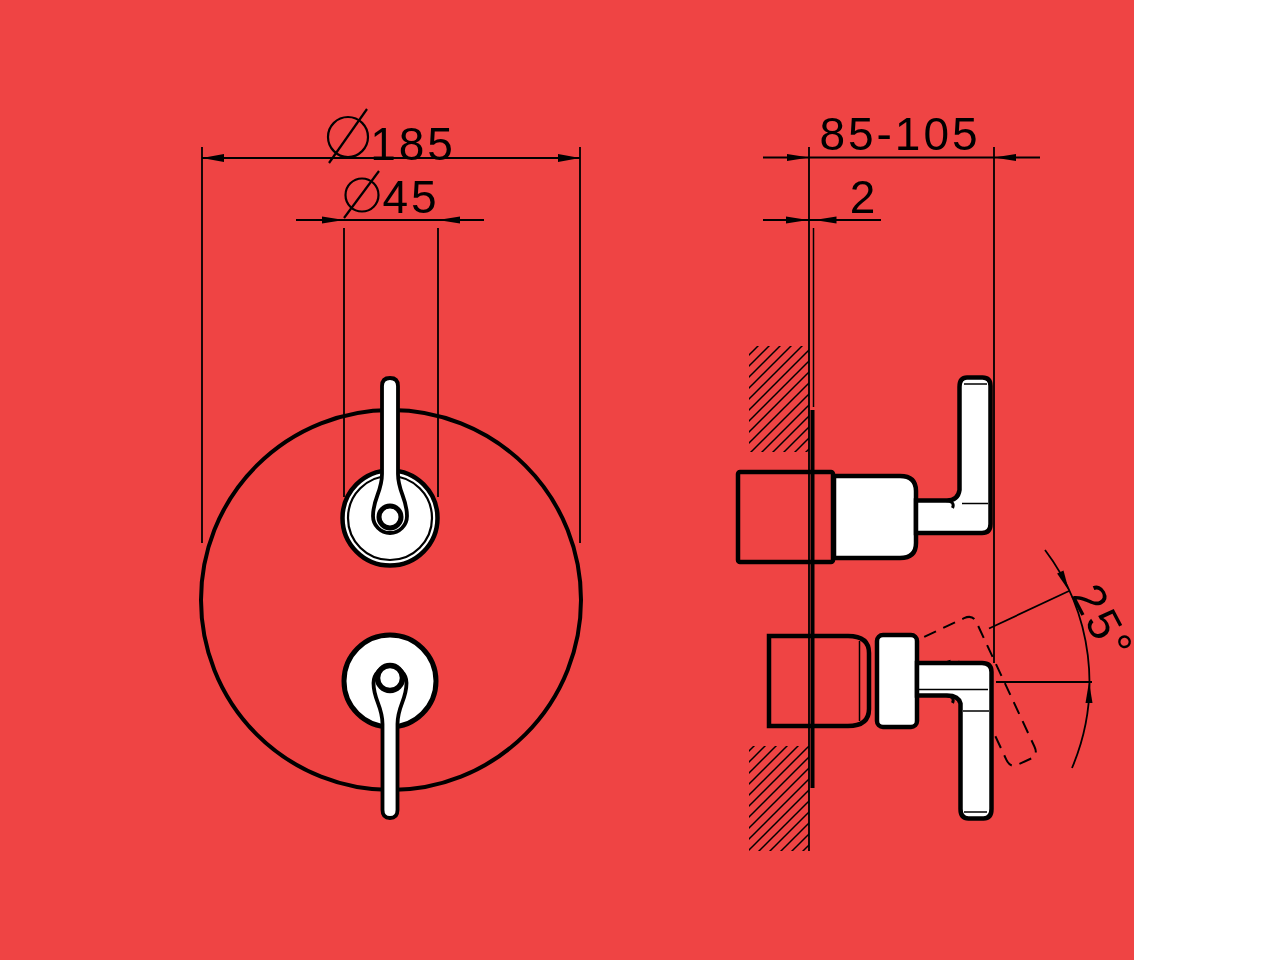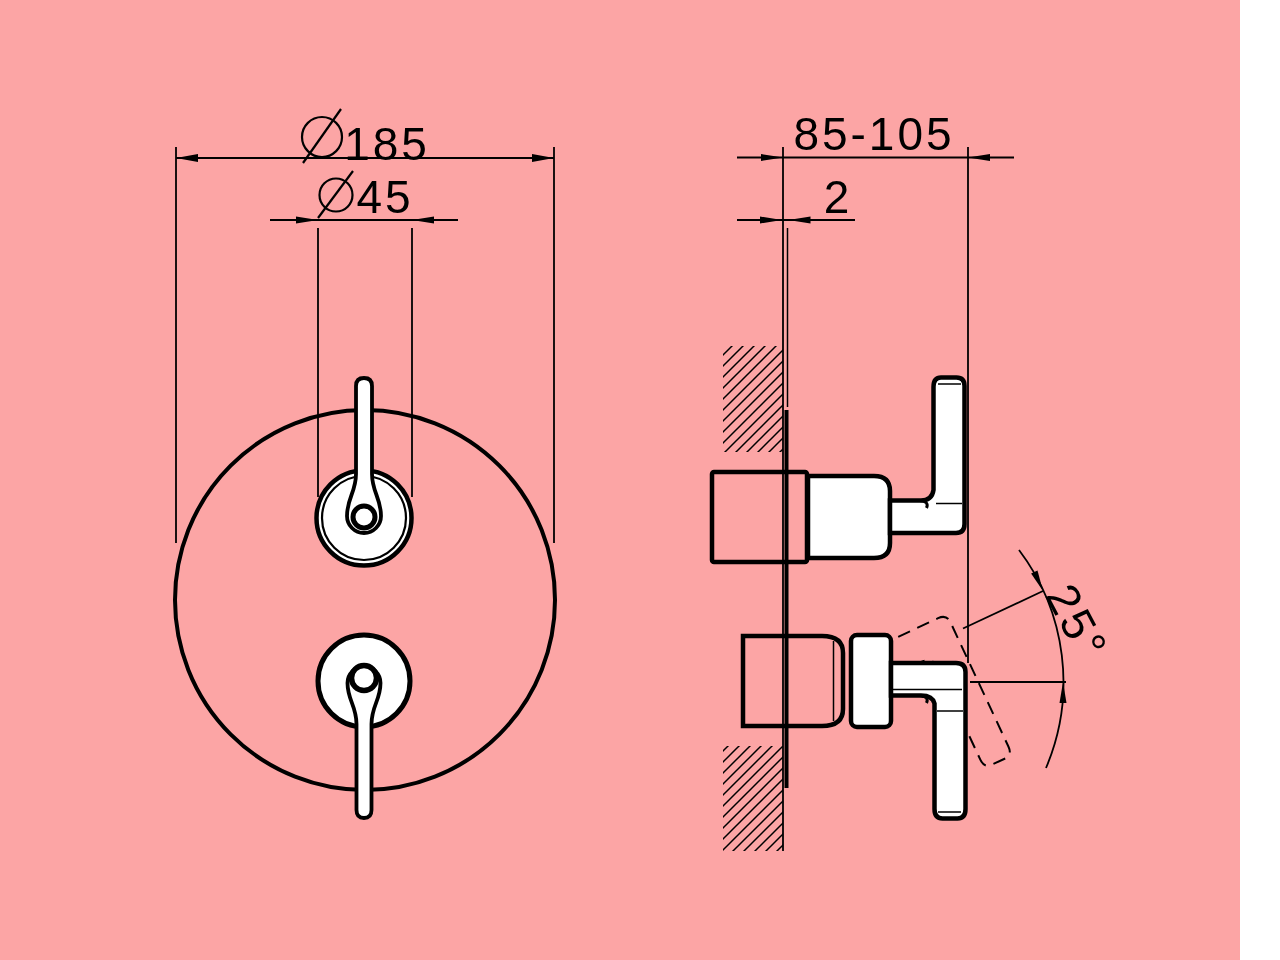--- a/index.html
+++ b/index.html
@@ -2,24 +2,25 @@
 <html><head>
 <meta charset="utf-8">
 <style>
   html, body {
     margin: 0;
     padding: 0;
     background: #ffffff;
   }
   .canvas {
     position: relative;
-    width: 1240px;
+    width: 1108px;
     height: 960px;
-    background: #fca5a5;
+    background: #ef4444;
     overflow: hidden;
+    padding-left: 26px;
   }
   svg { display: block; }
   text.dim {
     font-family: "Liberation Sans", sans-serif;
     font-size: 46px;
     fill: #000000;
     letter-spacing: 3px;
   }
   .thick  { stroke:#000; stroke-width:4.5; fill:none; stroke-linecap:round; }
   .thick4 { stroke:#000; stroke-width:4;   fill:none; stroke-linecap:butt; }

